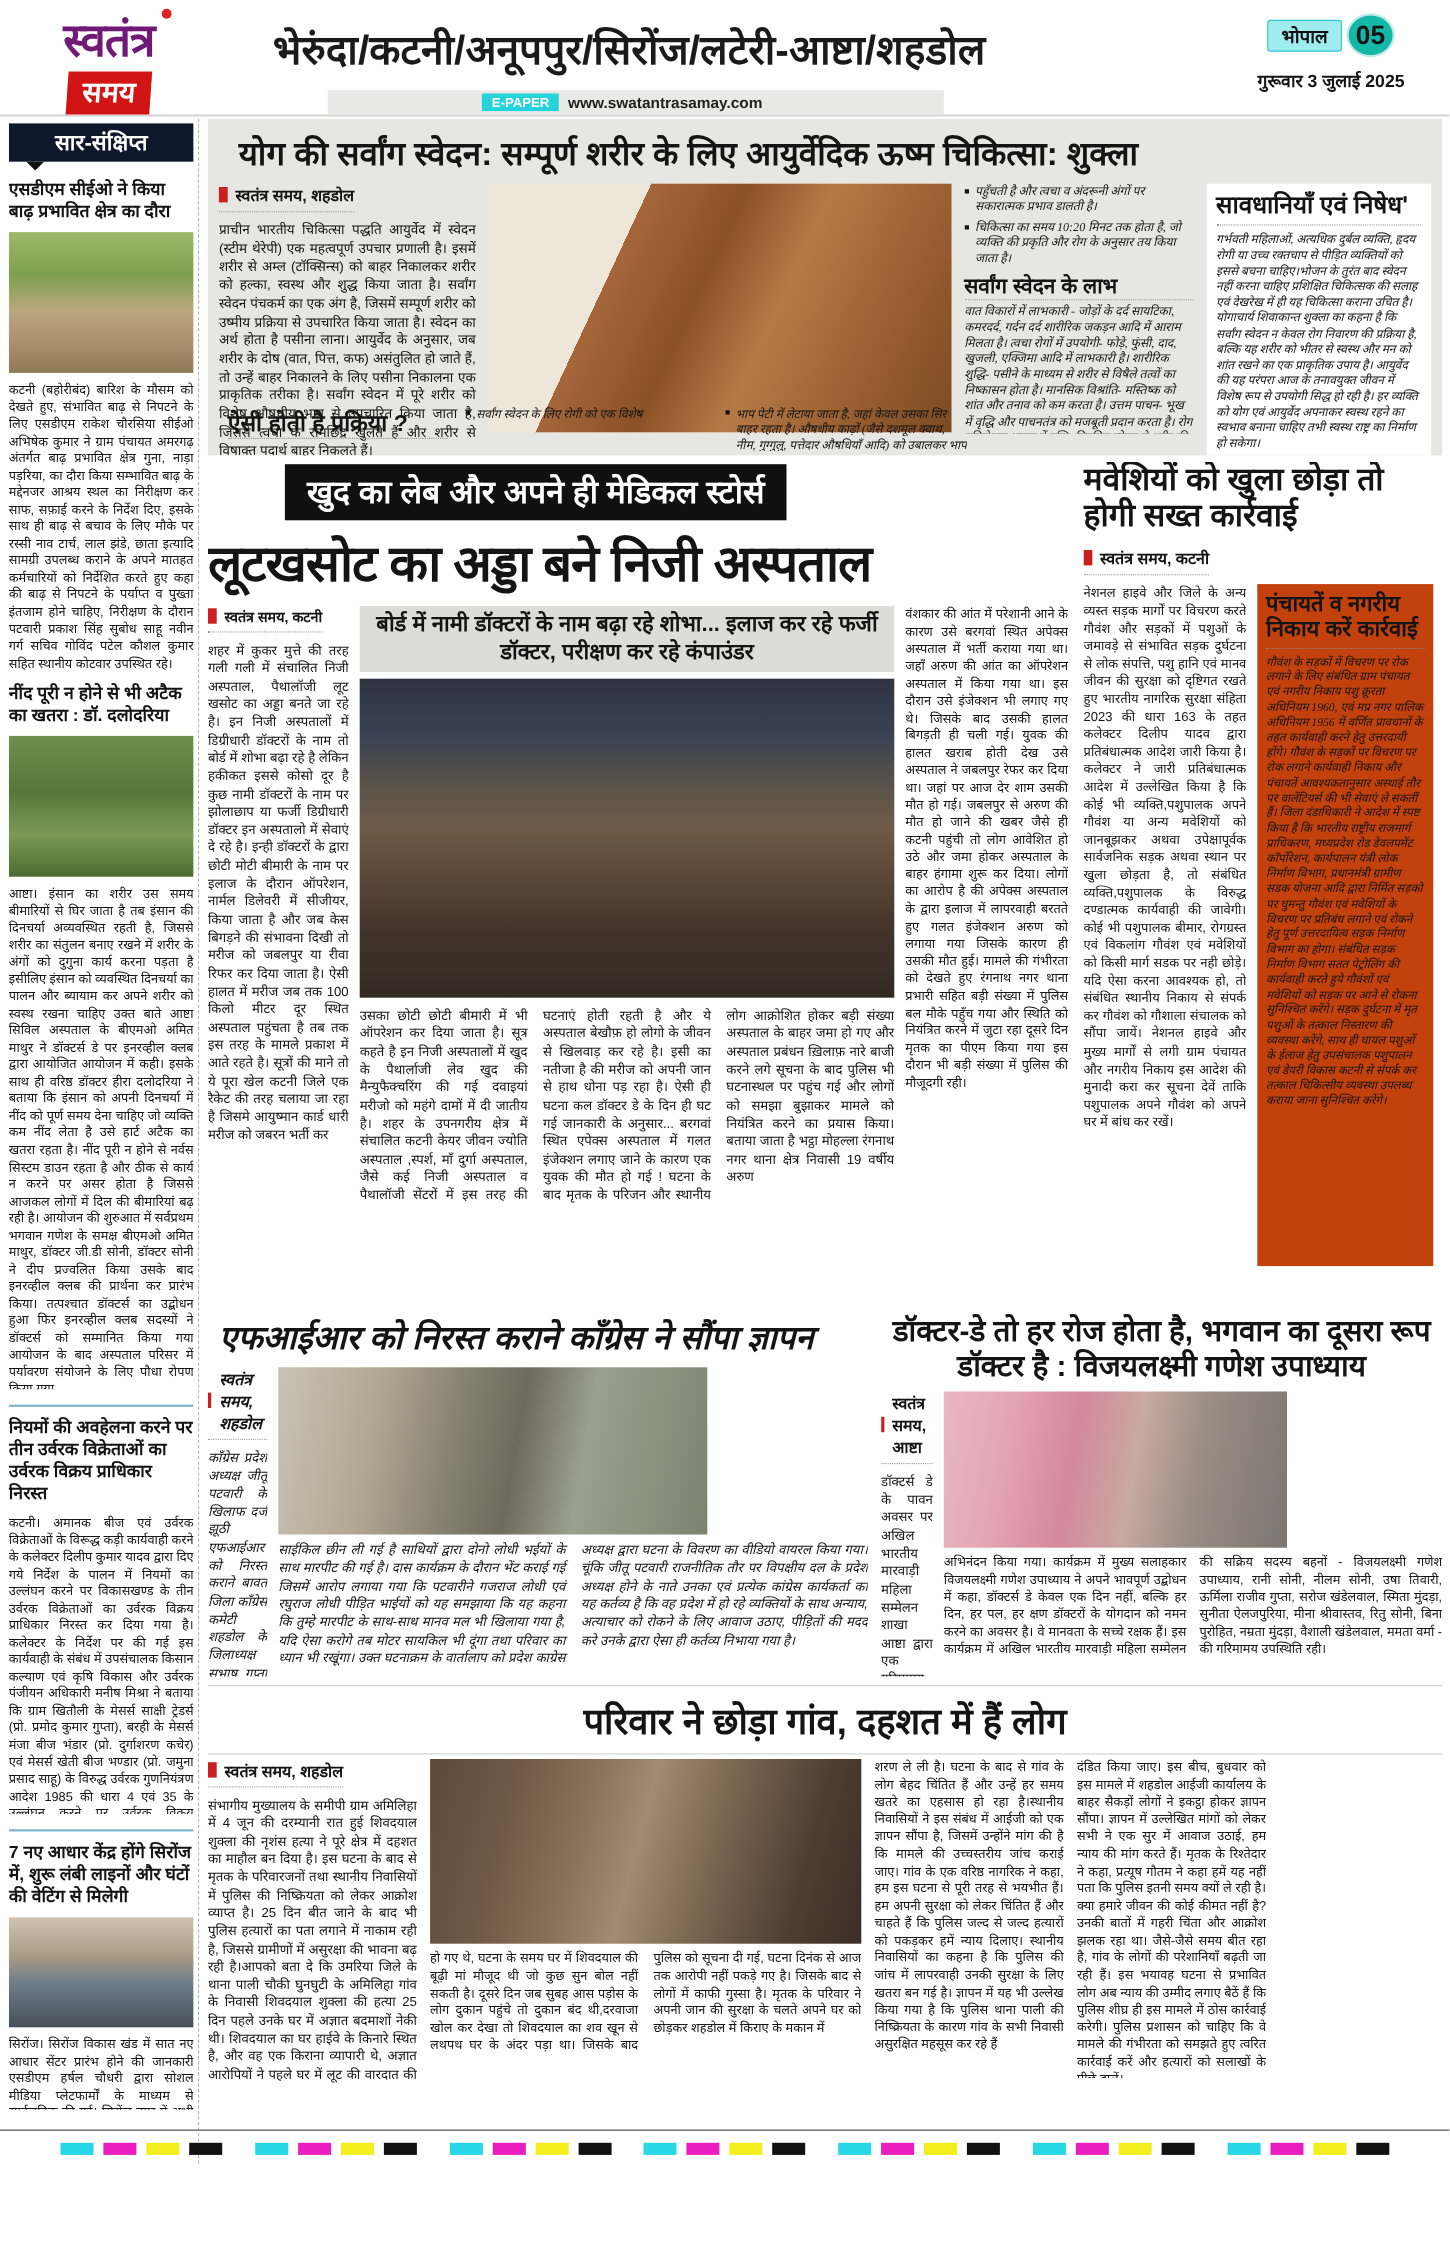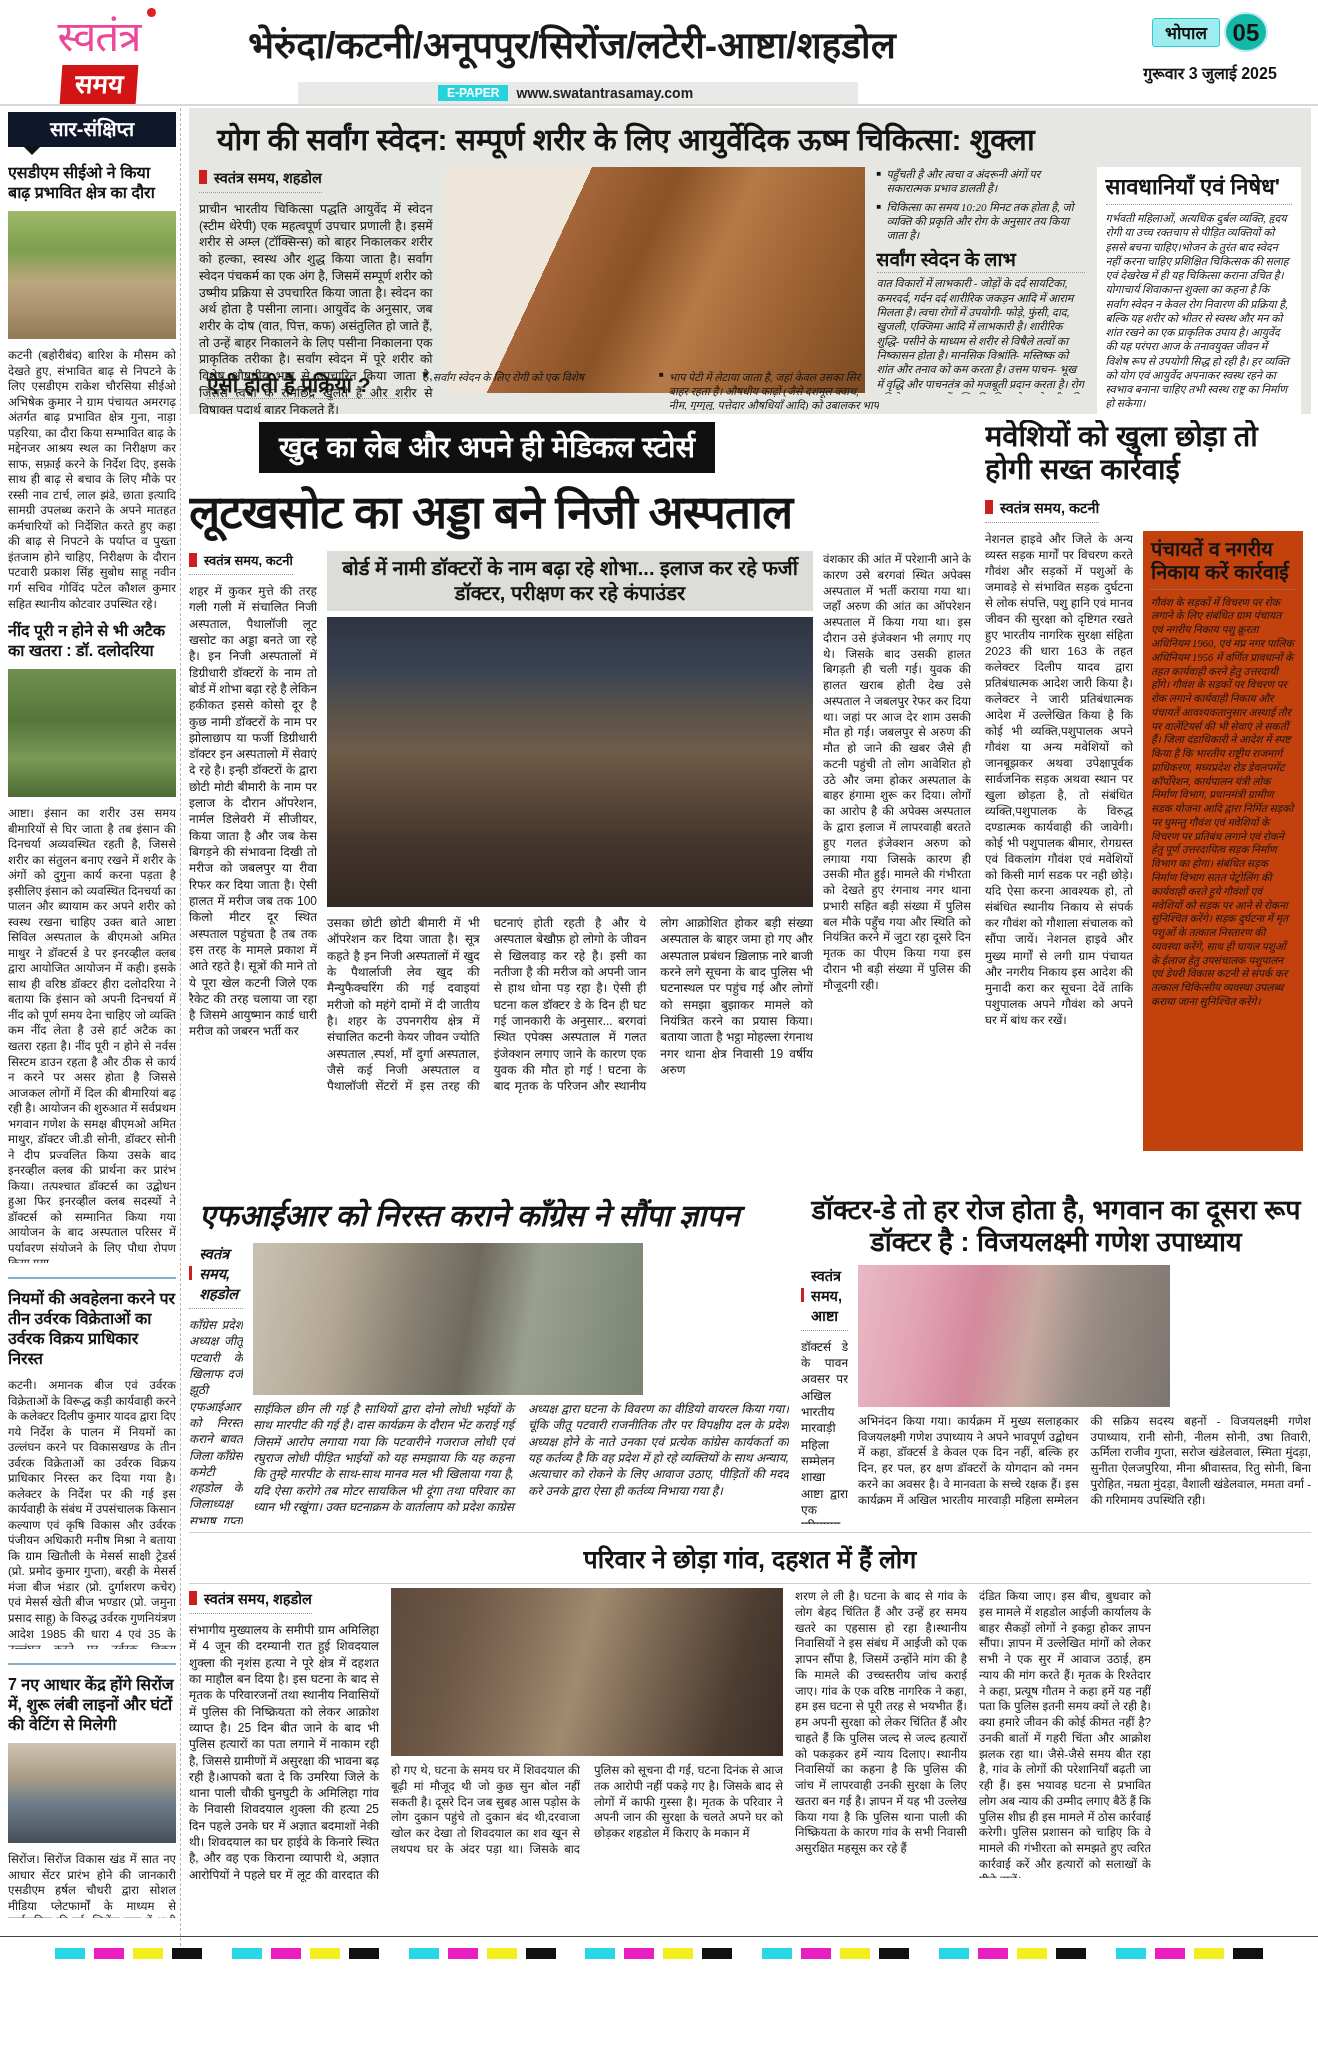--- a/index.html
+++ b/index.html
@@ -3,21 +3,21 @@
 <meta charset="utf-8">
 <style>
   * { margin:0; padding:0; box-sizing:border-box; }
   html,body { background:#ffffff; }
   body { font-family:"Liberation Sans", sans-serif; color:#141414; }
   .page { position:relative; width:1318px; height:2047px; margin:0 auto; background:#fff; overflow:hidden; }
 
   
   .masthead { position:absolute; left:0; top:0; width:1318px; height:106px; border-bottom:2px solid #d8d8d8; }
   .logo { position:absolute; left:14px; top:6px; width:170px; text-align:center; }
-  .logo-top { font-size:42px; font-weight:400; letter-spacing:-1px; color:#ec4899; position:relative; }
+  .logo-top { font-size:42px; font-weight:700; letter-spacing:-1px; color:#701a75; position:relative; }
   .logo-top::after { content:""; position:absolute; top:2px; right:28px; width:9px; height:9px; border-radius:50%; background:#e02121; }
   .logo-bottom { display:inline-block; margin-top:2px; background:#d31414; color:#fff; font-weight:800; font-size:26px; padding:0 14px 3px; transform:skewX(-4deg); }
   .regions { position:absolute; left:248px; top:18px; width:760px; font-size:37px; font-weight:800; color:#1a1a1a; white-space:nowrap; }
   .epaper-strip { position:absolute; left:298px; top:82px; width:560px; height:22px; background:#e9e9e7; display:flex; align-items:center; gap:8px; padding-left:140px; }
   .epaper-badge { background:#27d3db; color:#fff; font-weight:800; font-size:12px; padding:1px 9px; }
   .website { font-weight:700; font-size:14px; color:#222; }
   .edition-wrap { position:absolute; right:18px; top:12px; width:180px; text-align:center; }
   .edition-badge { display:inline-block; background:#9fecef; border:1px solid #2cc9d2; color:#111; font-weight:800; font-size:17px; padding:2px 12px; border-radius:3px; vertical-align:middle; }
   .page-circle { display:inline-block; width:44px; height:40px; line-height:38px; border:2px solid #bfe9ec; border-radius:50%; background:#14b8a6; font-weight:800; font-size:24px; vertical-align:middle; margin-left:4px; }
   .date { margin-top:10px; font-weight:800; font-size:16px; }
@@ -92,21 +92,21 @@
   .fir-cols2 { column-count:2; column-gap:14px; font-size:12px; height:140px; overflow:hidden; }
   .docday { position:absolute; left:612px; top:0; width:510px; height:330px; overflow:hidden; }
   .doc-headline { font-size:27px; font-weight:800; line-height:1.2; text-align:center; margin-bottom:6px; }
   .doc-row { display:flex; gap:10px; }
   .doc-col1 { width:182px; font-size:11.8px; }
   .doc-photo { width:312px; height:142px; background:
      linear-gradient(100deg,#e9b9c4 0%,#e2a3b4 20%,#d4899d 38%,#c8a9a0 55%,#9a8e86 72%,#7d7570 100%); margin-bottom:6px; }
   .doc-cols2 { column-count:2; column-gap:12px; font-size:11.6px; height:120px; overflow:hidden; }
 
   
-  .kickerband { width:1122px; text-align:center; border-top:1px solid #cfcfcf; border-bottom:1px solid #cfcfcf; padding:8px 0; margin-top:8px; font-size:25px; font-weight:800; }
+  .kickerband { width:1122px; text-align:center; border-top:1px solid #cfcfcf; border-bottom:1px solid #cfcfcf; padding:8px 0; margin-top:8px; font-size:33px; font-weight:800; }
   .murder { position:relative; width:1122px; height:368px; margin-top:4px; overflow:hidden; }
   .murder-headline { font-size:38px; font-weight:800; text-align:center; margin:4px 0 10px; white-space:nowrap; }
   .murder-row { display:flex; gap:12px; }
   .murder-col1 { width:190px; font-size:11.8px; }
   .murder-mid { width:392px; }
   .murder-photo { width:392px; height:168px; background:
      linear-gradient(105deg,#5d4a3c 0%,#6e5846 18%,#86705a 34%,#a08a70 48%,#7b6652 64%,#4e3e32 84%,#3a2e26 100%); margin-bottom:6px; }
   .murder-cols2 { column-count:2; column-gap:14px; font-size:11.6px; height:118px; overflow:hidden; }
   .murder-col4, .murder-col5 { width:172px; font-size:11.6px; height:290px; overflow:hidden; }
 

